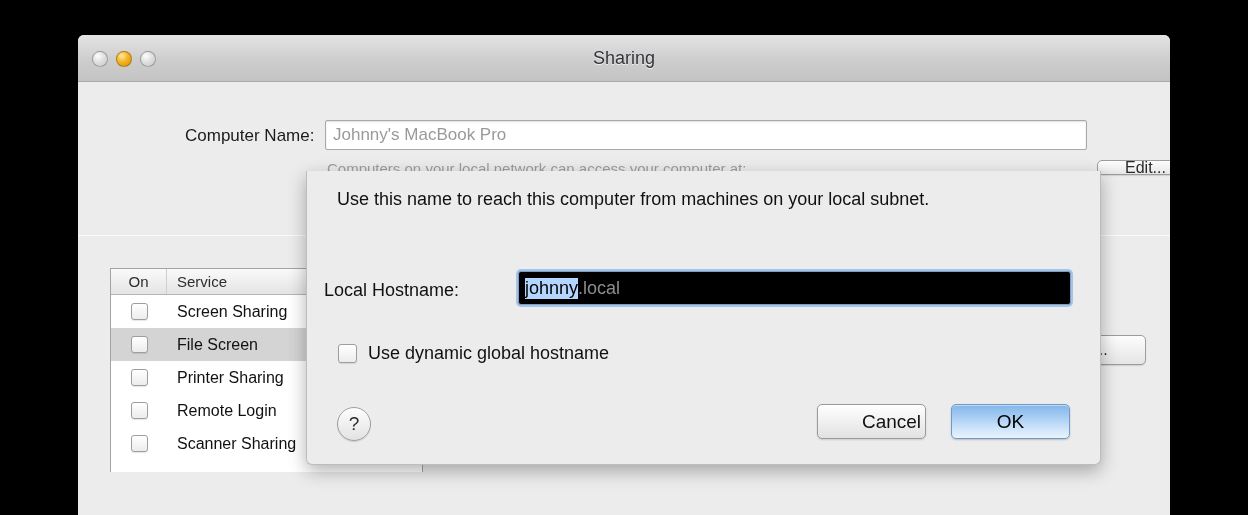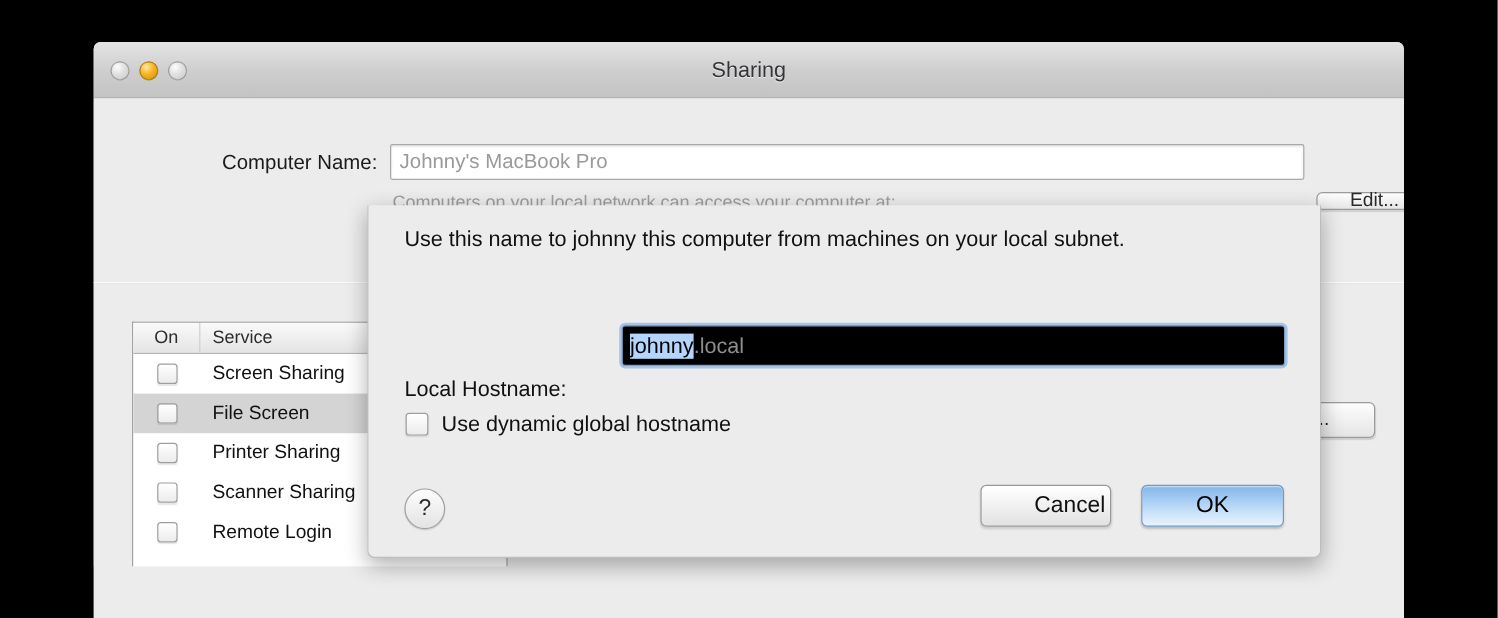--- a/index.html
+++ b/index.html
@@ -239,22 +239,22 @@
     border-radius: 0 0 6px 6px;
     box-shadow: 0 6px 18px rgba(0,0,0,0.30);
     z-index: 50;
   }
   .sheet-msg {
     position: absolute; left: 30px; top: 17px;
     width: 716px;
     font-size: 18px; color: #111; line-height: 1.33;
   }
   .host-label {
-    position: absolute; left: 30px; top: 109px;
-    font-size: 18px; color: #111; margin-top: 34px;
+    position: absolute; left: 17px; top: 109px;
+    font-size: 18px; color: #111;
   }
   .host-field {
     position: absolute; left: 211px; top: 100px;
     width: 553px; height: 34px;
     background: #000000;
     border: 1px solid #7d9dc4;
     border-radius: 3px;
     box-shadow: 0 0 0 2px rgba(110,165,225,0.55), inset 0 1px 2px rgba(0,0,0,0.10);
     display: flex; align-items: center;
     padding: 0 6px;
@@ -356,28 +356,28 @@
         <div class="cell-on">
           <span class="cbox"></span>
         </div>
         <div class="cell-name">Printer Sharing</div>
       </div>
 
       <div class="svc-row">
         <div class="cell-on">
           <span class="cbox"></span>
         </div>
-        <div class="cell-name">Scanner Sharing</div>
+        <div class="cell-name">Remote Login</div>
       </div>
 
       <div class="svc-row">
         <div class="cell-on">
           <span class="cbox"></span>
         </div>
-        <div class="cell-name">Remote Login</div>
+        <div class="cell-name">Scanner Sharing</div>
       </div>
     </div>
 
     <div class="detail">
       <div class="detail-title">
         <span class="mini-cbox"></span>
         <span>File Sharing: Off</span>
       </div>
       <div class="detail-desc">
         <span>File Sharing allows other users to access shared folders on this</span>
@@ -387,21 +387,21 @@
       </div>
       <div class="options-btn">Options...</div>
       <div class="lists-labels">
         <span>Shared Folders:</span>
         <span>Users:</span>
       </div>
     </div>
   </div>
 
   <div class="sheet">
-    <div class="sheet-msg">Use this name to johnny this computer from machines on your local subnet.</div>
+    <div class="sheet-msg">Use this name to reach this computer from machines on your local subnet.</div>
 
     <div class="host-label">Local Hostname:</div>
     <div class="host-field">
       <span class="host-sel">johnny</span>
         <span class="host-suffix">.local</span>
     </div>
 
     <div class="dyn-row">
       <span class="cbox"></span>
       <span class="dyn-label">Use dynamic global hostname</span>

